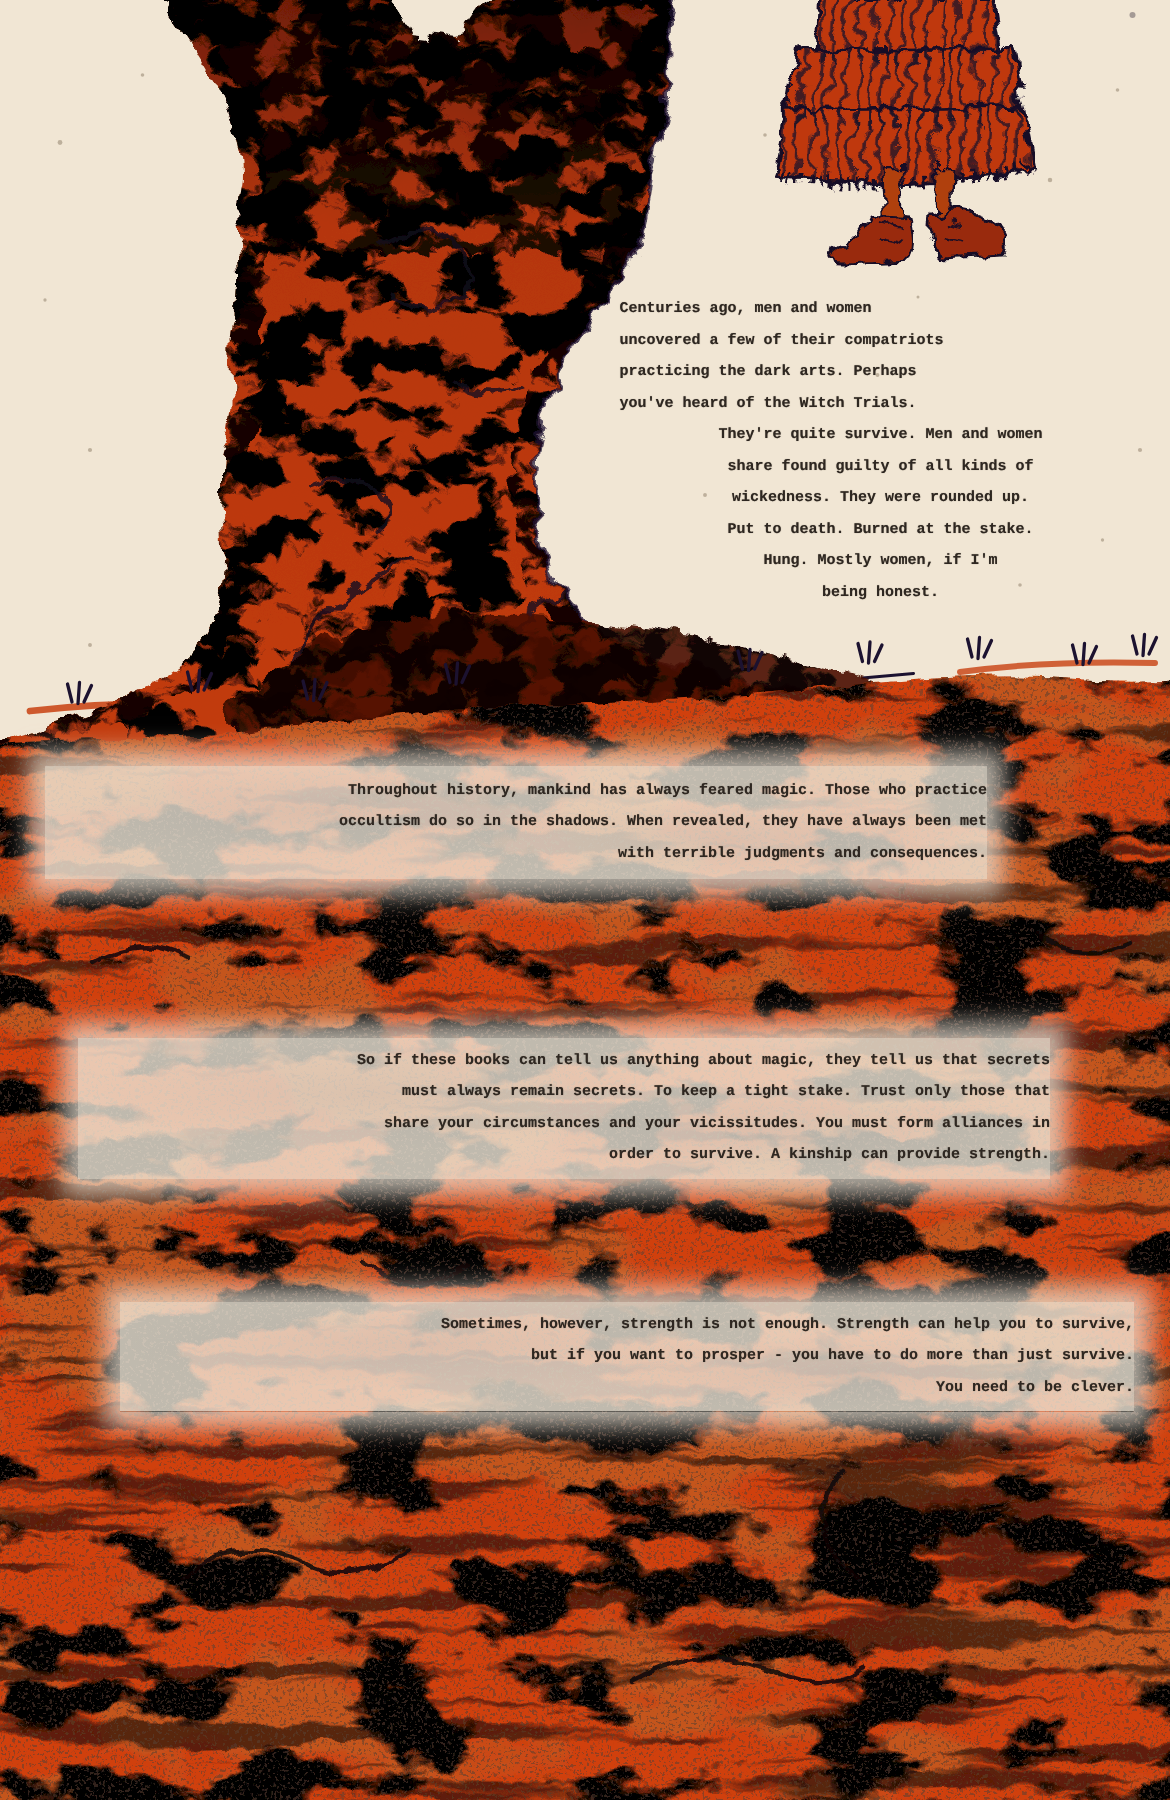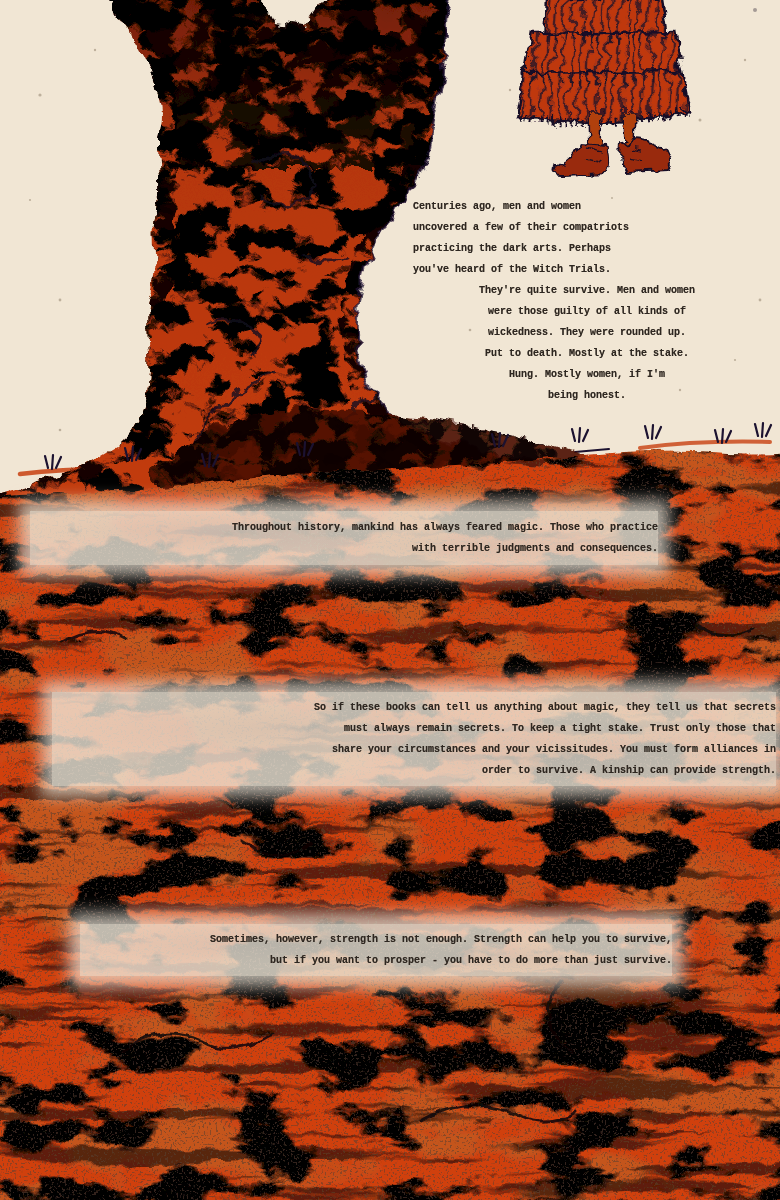--- a/index.html
+++ b/index.html
@@ -11,22 +11,22 @@
         text-shadow:0 0 .6px rgba(46,35,24,.55);}
   .intro{position:absolute;left:413px;top:196px;width:348px;}
   .intro .c{text-align:center;}
   .caption{position:absolute;text-align:right;
            background:rgba(240,232,218,.8);
            box-shadow:0 0 15px 11px rgba(240,232,218,.72);
            background-image:
              radial-gradient(closest-side at 30% 40%, rgba(110,112,125,.10), rgba(110,112,125,0)),
              radial-gradient(closest-side at 72% 65%, rgba(110,112,125,.10), rgba(110,112,125,0));}
   .cap1{left:30px;top:511px;width:628px;padding:6px 0;}
-  .cap2{left:52px;top:692px;width:724px;padding:5px 0;}
-  .cap3{left:80px;top:924px;width:592px;padding:5px 0;}
+  .cap2{left:52px;top:692px;width:648px;padding:5px 0;}
+  .cap3{left:80px;top:868px;width:676px;padding:5px 0;}
 </style>
 </head>
 <body>
 
 <div class="page">
 
   <svg class="art" width="780" height="1200" viewBox="0 0 780 1200">
     <defs>
       <filter id="rough" x="-12%" y="-12%" width="124%" height="124%">
         <feTurbulence type="turbulence" baseFrequency="0.035" numOctaves="3" seed="8" result="t"></feTurbulence>
@@ -211,37 +211,39 @@
       </g>
     </g>
   </svg>
 
   <div class="intro">
     <div class="line">Centuries ago, men and women</div>
     <div class="line">uncovered a few of their compatriots</div>
     <div class="line">practicing the dark arts. Perhaps</div>
     <div class="line">you've heard of the Witch Trials.</div>
     <div class="line c">They're quite survive. Men and women</div>
-    <div class="line c">were those guilty of all kinds of</div>
+    <div class="line c">share found guilty of all kinds of</div>
     <div class="line c">wickedness. They were rounded up.</div>
-    <div class="line c">Put to death. Mostly at the stake.</div>
+    <div class="line c">Put to death. Burned at the stake.</div>
     <div class="line c">Hung. Mostly women, if I'm</div>
     <div class="line c">being honest.</div>
   </div>
 
   <div class="caption cap1">
     <div class="line">Throughout history, mankind has always feared magic. Those who practice</div>
+    <div class="line">occultism do so in the shadows. When revealed, they have always been met</div>
     <div class="line">with terrible judgments and consequences.</div>
   </div>
 
   <div class="caption cap2">
     <div class="line">So if these books can tell us anything about magic, they tell us that secrets</div>
     <div class="line">must always remain secrets. To keep a tight stake. Trust only those that</div>
     <div class="line">share your circumstances and your vicissitudes. You must form alliances in</div>
     <div class="line">order to survive. A kinship can provide strength.</div>
   </div>
 
   <div class="caption cap3">
     <div class="line">Sometimes, however, strength is not enough. Strength can help you to survive,</div>
     <div class="line">but if you want to prosper - you have to do more than just survive.</div>
+    <div class="line">You need to be clever.</div>
   </div>
 
 </div>
 
 </body></html>

